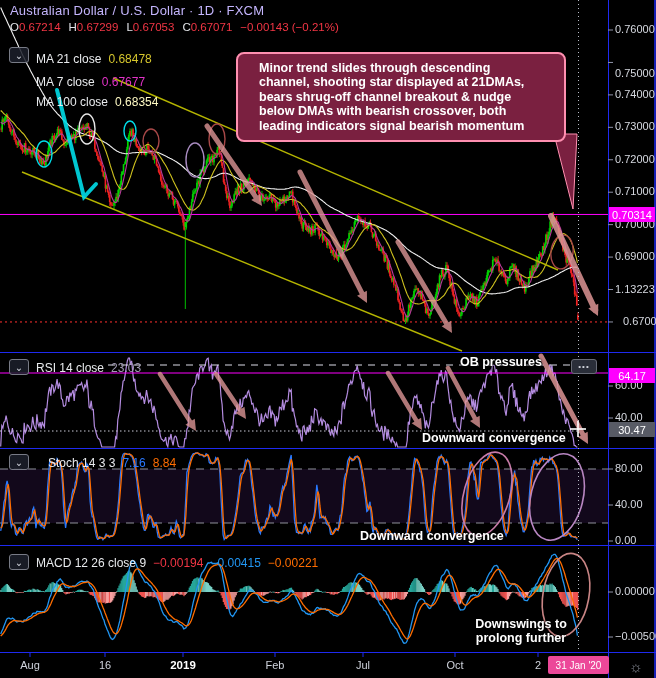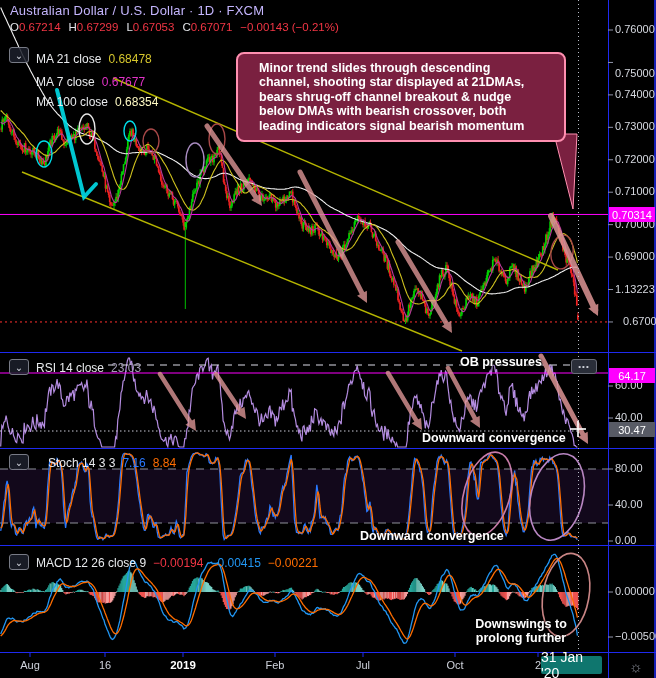--- a/index.html
+++ b/index.html
@@ -28,22 +28,22 @@
   .axlbl{position:absolute;left:615px;font-size:11px;color:#d6d9e0;z-index:10;}
   .badge{position:absolute;left:609px;width:46px;height:15px;font-size:11px;color:#fff;z-index:11;
          display:flex;align-items:center;justify-content:center;border-radius:0;}
   .lbl{position:absolute;font-weight:700;font-size:12.5px;color:#fff;z-index:9;
        text-shadow:0 1px 3px rgba(0,0,0,.95),0 0 2px rgba(0,0,0,.9);}
   .note{position:absolute;left:236px;top:52px;width:330px;box-sizing:border-box;padding:7px 21px;
         background:#7a2040;border:2px solid #ff8fb0;border-radius:8px;color:#fff;font-weight:700;
         font-size:12.5px;line-height:14.4px;z-index:12;}
   .ticklbl{position:absolute;transform:translateX(-50%);font-size:11px;color:#cfd3dc;top:659px;z-index:10;}
   .ticklbl.bold{font-weight:700;color:#fff;font-size:11.5px;}
-  .timebadge{position:absolute;top:656px;height:18px;background:#0f766e;border-radius:2px;color:#fff;
-             font-size:14px;display:flex;align-items:center;justify-content:center;z-index:11;}
+  .timebadge{position:absolute;top:656px;height:18px;background:#ec4899;border-radius:2px;color:#fff;
+             font-size:10px;display:flex;align-items:center;justify-content:center;z-index:11;margin-left:7px;}
   .gear{position:absolute;left:618px;top:656px;width:36px;height:20px;color:#8a8e98;font-size:15px;
         display:flex;align-items:center;justify-content:center;z-index:10;cursor:pointer;}
 </style>
 </head>
 <body>
 
 <div class="stage">
 
   <svg id="gfx" width="656" height="678">
       <g>

